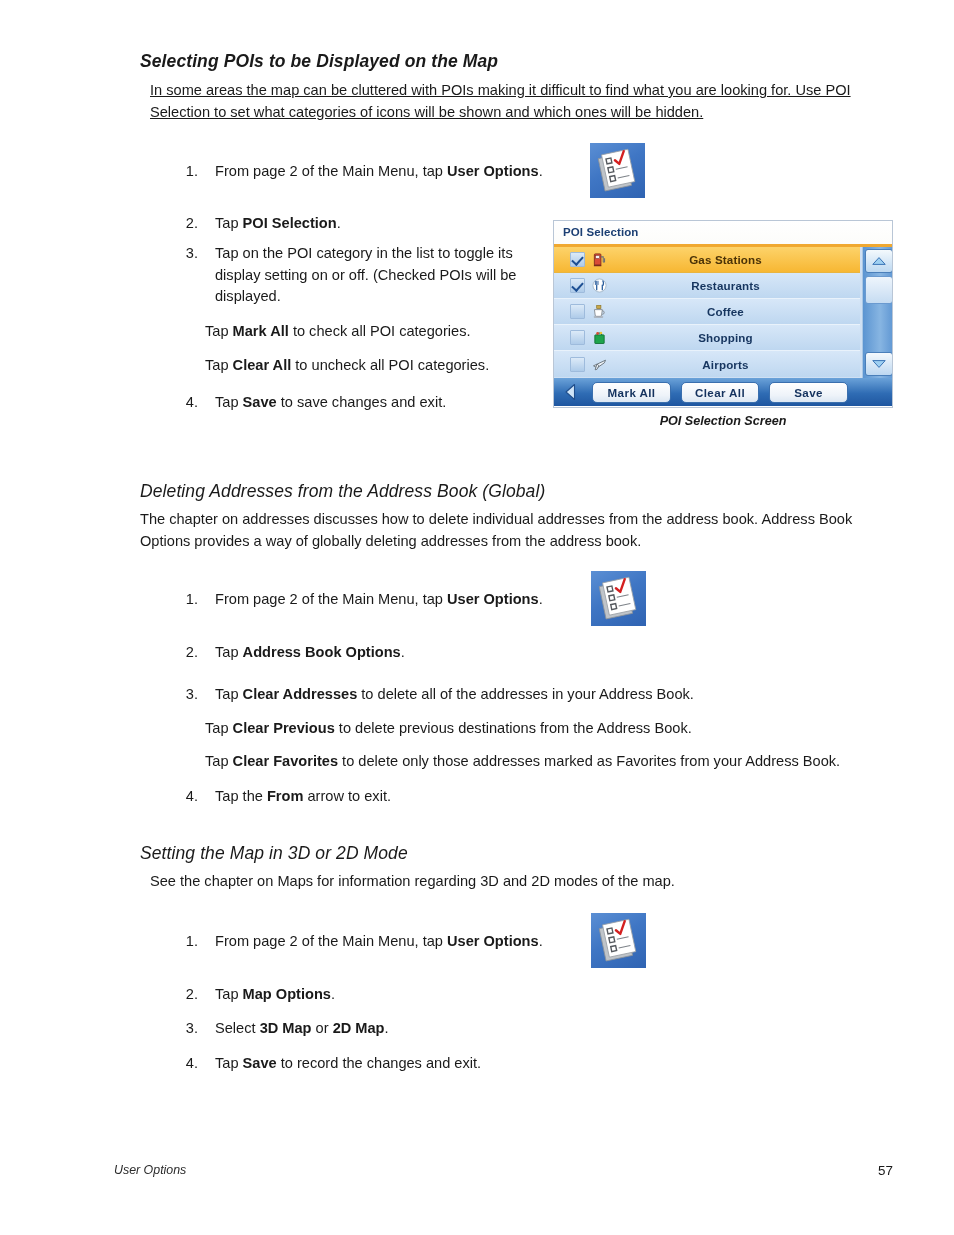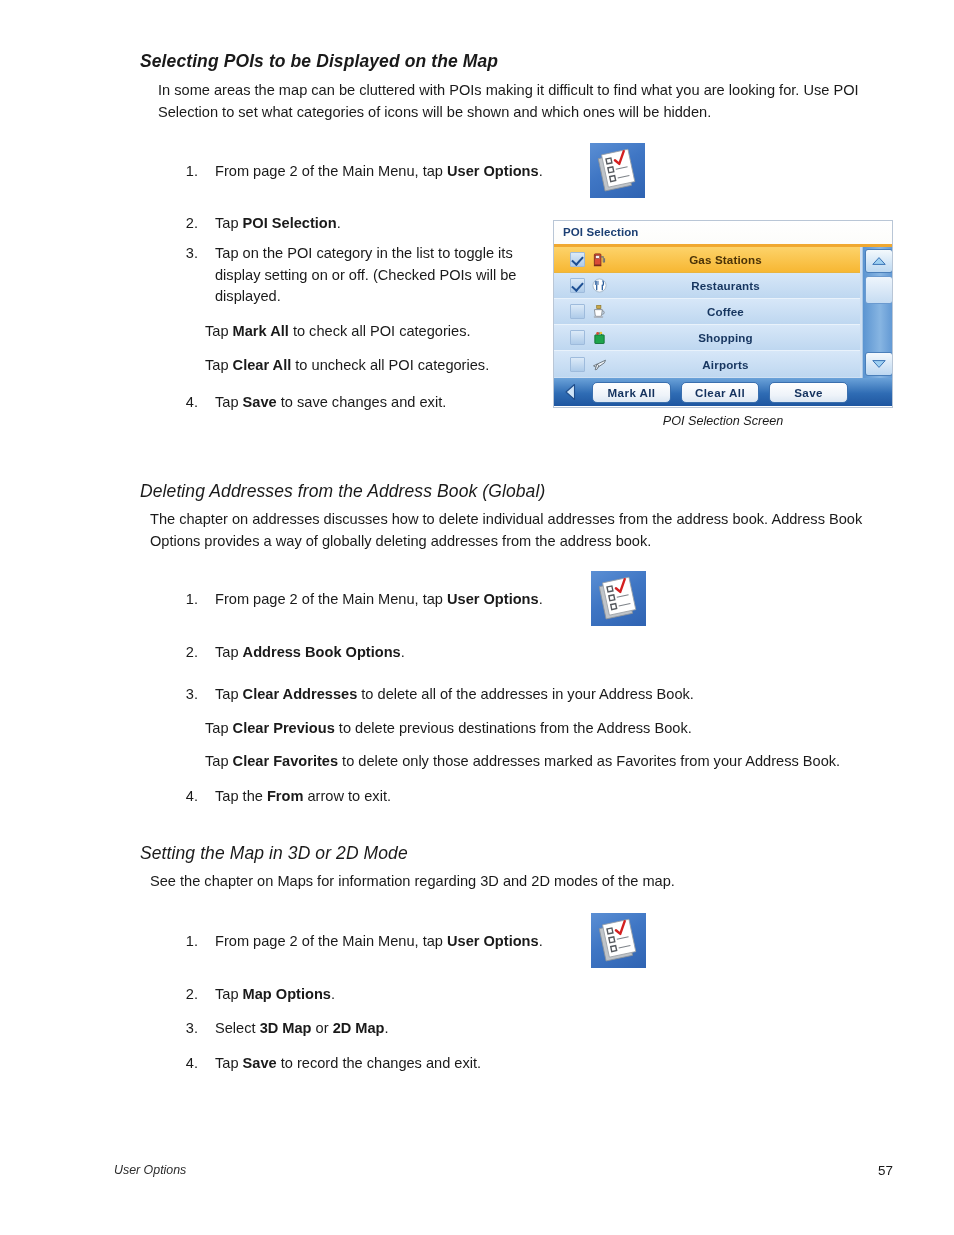--- a/index.html
+++ b/index.html
@@ -252,30 +252,31 @@
 
   .caption {
     position: absolute;
     left: 553px;
     top: 414px;
     width: 340px;
     text-align: center;
     font-style: italic;
     font-size: 12.6px;
     color: #1a1a1a;
+    font-weight: bold;
   }
 </style>
 </head>
 <body>
 
 <div class="page">
 
   <div class="sect-head" style="left:140px; top:51px;font-weight:bold;">Selecting POIs to be Displayed on the Map</div>
 
-  <div class="intro" style="left:158px; top:80px; width:745px; text-indent:0;">In some areas the map can be cluttered with POIs making it difficult to find what you are looking for.  Use POI Selection to set what categories of icons will be shown and which ones will be hidden.</div>
+  <div class="intro" style="left:150px; top:80px; width:745px; text-indent:0;text-decoration:underline;">In some areas the map can be cluttered with POIs making it difficult to find what you are looking for.  Use POI Selection to set what categories of icons will be shown and which ones will be hidden.</div>
 
   <div class="olist" style="left:168px; top:161px; width:400px;">
 
     <div class="li" style="margin-bottom:30px;">
       <span class="num">1.</span>
       <span class="body"><span>From page 2 of the Main Menu, tap </span><b>User Options</b><span>.</span></span>
     </div>
 
     <div class="li" style="margin-bottom:9px;">
       <span class="num">2.</span>
@@ -407,21 +408,21 @@
       <span class="dev-btn w1">Mark All</span>
       <span class="dev-btn w2">Clear All</span>
       <span class="dev-btn w3">Save</span>
     </div>
   </div>
 
   <div class="caption">POI Selection Screen</div>
 
   <div class="sect-head" style="left:140px; top:481px;">Deleting Addresses from the Address Book (Global)</div>
 
-  <div class="intro" style="left:150px; top:509px; width:740px;">The chapter on addresses discusses how to delete individual addresses from the address book.  Address Book Options provides a way of globally deleting addresses from the address book.</div>
+  <div class="intro" style="left:140px; top:509px; width:740px;">The chapter on addresses discusses how to delete individual addresses from the address book.  Address Book Options provides a way of globally deleting addresses from the address book.</div>
 
   <div class="olist" style="left:168px; top:589px; width:730px;">
 
     <div class="li" style="margin-bottom:31px;">
       <span class="num">1.</span>
       <span class="body"><span>From page 2 of the Main Menu, tap </span><b>User Options</b><span>.</span></span>
     </div>
 
     <div class="li" style="margin-bottom:21px;">
       <span class="num">2.</span>

